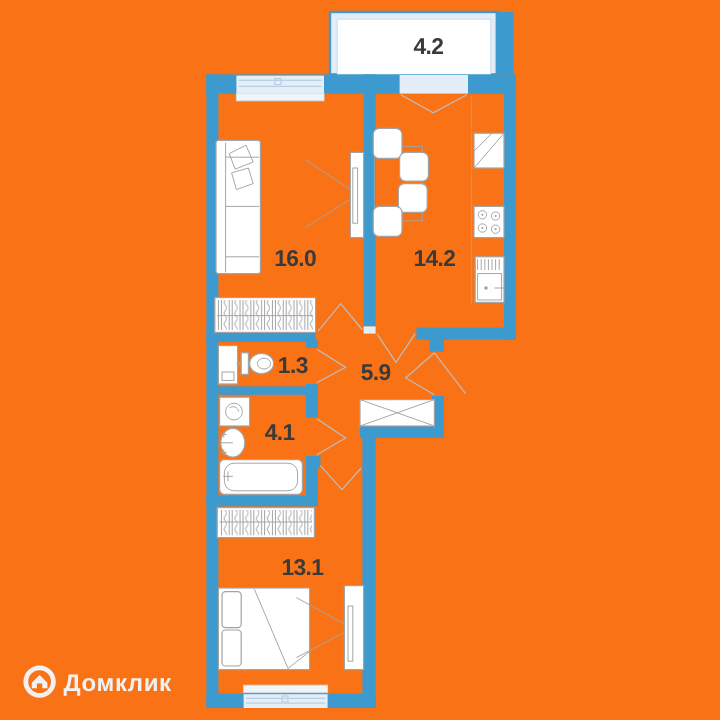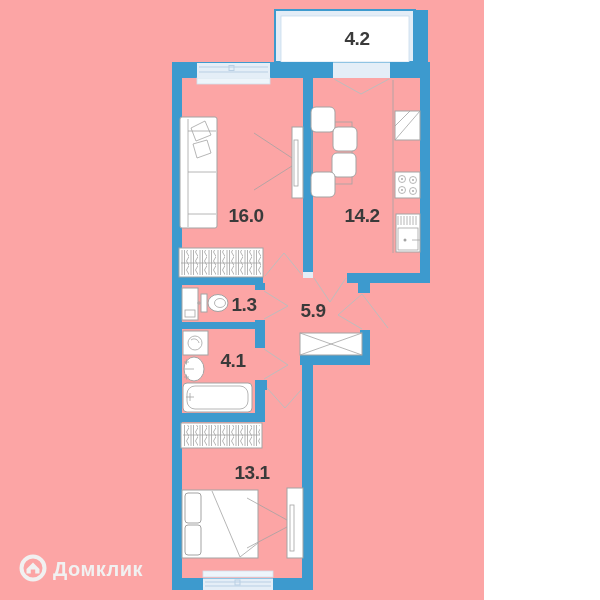--- a/index.html
+++ b/index.html
@@ -1,16 +1,16 @@
 <!DOCTYPE html>
 <html style="--c-wall: #3d9ace; --c-window: #e4eef7; --c-sill: #eef5fb; --c-furniture: #a3a3a3; --c-door: #bdbdbd; --c-text: #3a3a3a; --c-watermark: #f1f1f1;"><head>
 <meta charset="utf-8">
 <style>
   html,body{margin:0;padding:0;background:#ffffff;}
-  .stage{position:relative;width:484px;height:600px;background:#fca5a5;overflow:hidden;
+  .stage{position:relative;width:600px;height:600px;background:#f97316;overflow:hidden;
          font-family:"Liberation Sans",sans-serif;}
   svg{display:block;}
   .wall{fill:var(--c-wall,#3d9ace);}
   .win{fill:var(--c-window,#e4eef7);}
   .sill{fill:var(--c-sill,#eef5fb);stroke:#cfe0ee;stroke-width:0.8;}
   .wframe{stroke:#b9cfe4;stroke-width:1;fill:none;}
   .furn{fill:#ffffff;stroke:var(--c-furniture,#a3a3a3);stroke-width:1;}
   .furnline{fill:none;stroke:var(--c-furniture,#a3a3a3);stroke-width:1;}
   .thin{stroke-width:0.8;}
   .door{fill:none;stroke:var(--c-door,#bdbdbd);stroke-width:1;}

